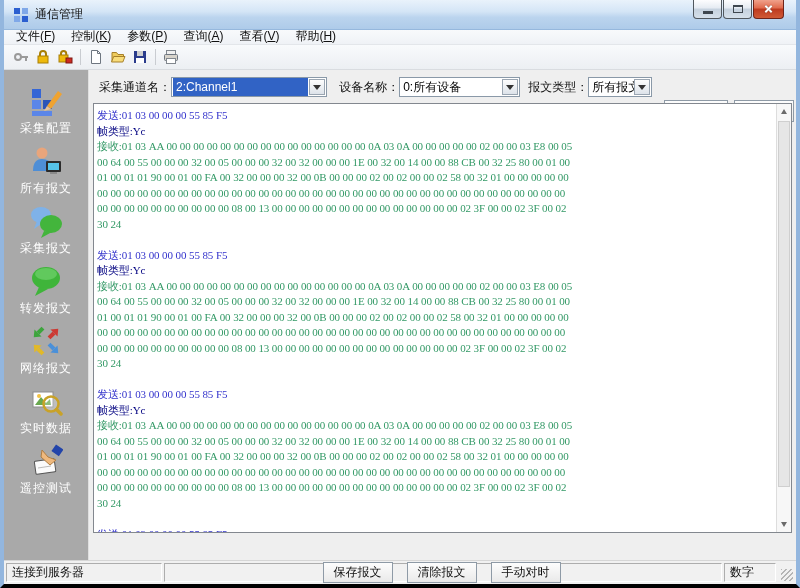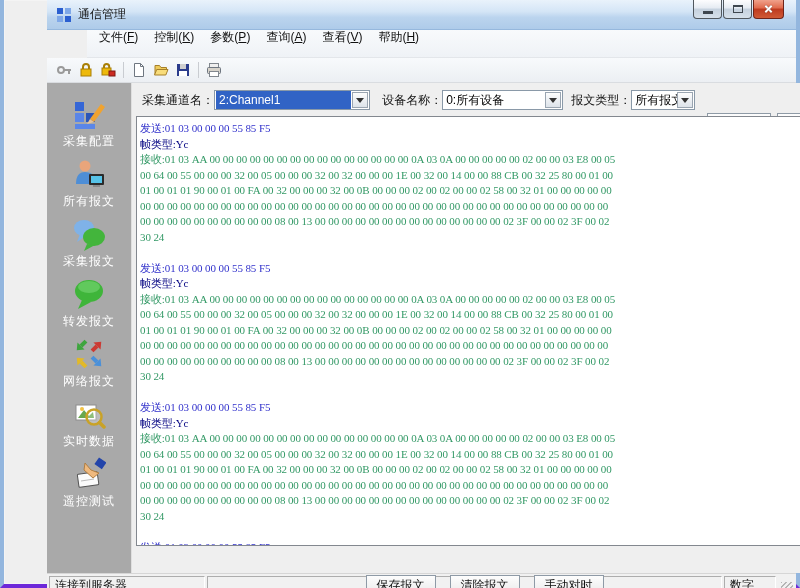--- a/index.html
+++ b/index.html
@@ -1,43 +1,43 @@
 <!DOCTYPE html>
 <html style="--c-send: #3333CC; --c-frame: #000080; --c-recv: #339966; --sel: #3163C5;"><head>
 <meta charset="utf-8">
 <style>
   * { margin:0; padding:0; box-sizing:border-box; }
   html,body { width:800px; height:588px; font-family:"Liberation Sans", sans-serif; }
   body { background:#888; }
 
   .window { position:relative; width:800px; height:588px;
-    border-left:4px solid #93B6DE; border-right:4px solid #93B6DE; border-bottom:4px solid #6d28d9;
-    background:#EFEFEF; box-shadow: inset 0 0 0 1px rgba(255,255,255,.35); padding-left: 43px; }
+    border-left:4px solid #93B6DE; border-right:4px solid #93B6DE; border-bottom:4px solid #000000;
+    background:#EFEFEF; box-shadow: inset 0 0 0 1px rgba(255,255,255,.35); }
 
   
   .titlebar { height:30px; background:linear-gradient(#E9F2FB 0%, #D4E5F6 40%, #BBD4EE 60%, #AECBE9 100%);
     border-bottom:1px solid #96B8DD; display:flex; align-items:center; padding-left:9px; position:relative; }
   .app-icon { width:16px; height:16px; margin-right:6px; display:inline-flex; }
   .title-text { font-size:12px; color:#111; }
   .winbtns { position:absolute; top:0; right:12px; display:flex; }
   .wbtn { width:29px; height:19px; border:1px solid #50575E; border-top:none; border-radius:0 0 4px 4px;
     background:linear-gradient(#FDFDFE, #E5EBF2 45%, #C5D1DE 50%, #D6E0EA 100%);
     display:flex; align-items:center; justify-content:center; margin-left:1px; }
   .wbtn.close { width:31px; background:linear-gradient(#F0A18B, #E06A4C 45%, #BE3A20 50%, #D05A36 100%); border-color:#6E241A; }
   .glyph-min { width:10px; height:3px; background:#3F474F; margin-top:7px; }
   .glyph-max { width:10px; height:8px; border:1px solid #3F474F; border-top:2px solid #3F474F; background:transparent; }
   .glyph-close { position:relative; width:11px; height:11px; }
   .glyph-close::before, .glyph-close::after { content:""; position:absolute; left:1px; right:1px; top:4.5px; height:2px;
     background:#fff; box-shadow:0 0 1px rgba(0,0,0,.5); }
   .glyph-close::before { transform:rotate(45deg); }
   .glyph-close::after  { transform:rotate(-45deg); }
 
   
-  .menubar { height:28px; background:linear-gradient(#F8FAFC,#EFF2F6); display:flex; align-items:flex-start; padding-left:4px;
-    border-bottom:1px solid #E3E6EA;margin-left:40px; }
+  .menubar { height:15px; background:linear-gradient(#F8FAFC,#EFF2F6); display:flex; align-items:flex-end; padding-left:4px;
+    border-bottom:1px solid #E3E6EA; }
   .menu-item { font-size:12px; color:#111; padding:0 8px; line-height:15px; }
   .toolbar { height:25px; background:linear-gradient(#F8FAFC,#ECEFF3); border-bottom:1px solid #D9DCE0;
     display:flex; align-items:center; padding-left:6px; }
   .tb-btn { width:22px; height:21px; display:flex; align-items:center; justify-content:center; }
   .tb-sep { width:1px; height:16px; background:#C9CCD1; margin:0 4px; }
 
   
   .main { position:relative; height:490px; background:#EFEFEF; }
   .sidebar { position:absolute; left:0; top:0; width:84px; height:490px; background:#A9A9A9;
     display:flex; flex-direction:column; padding-top:10px; }

